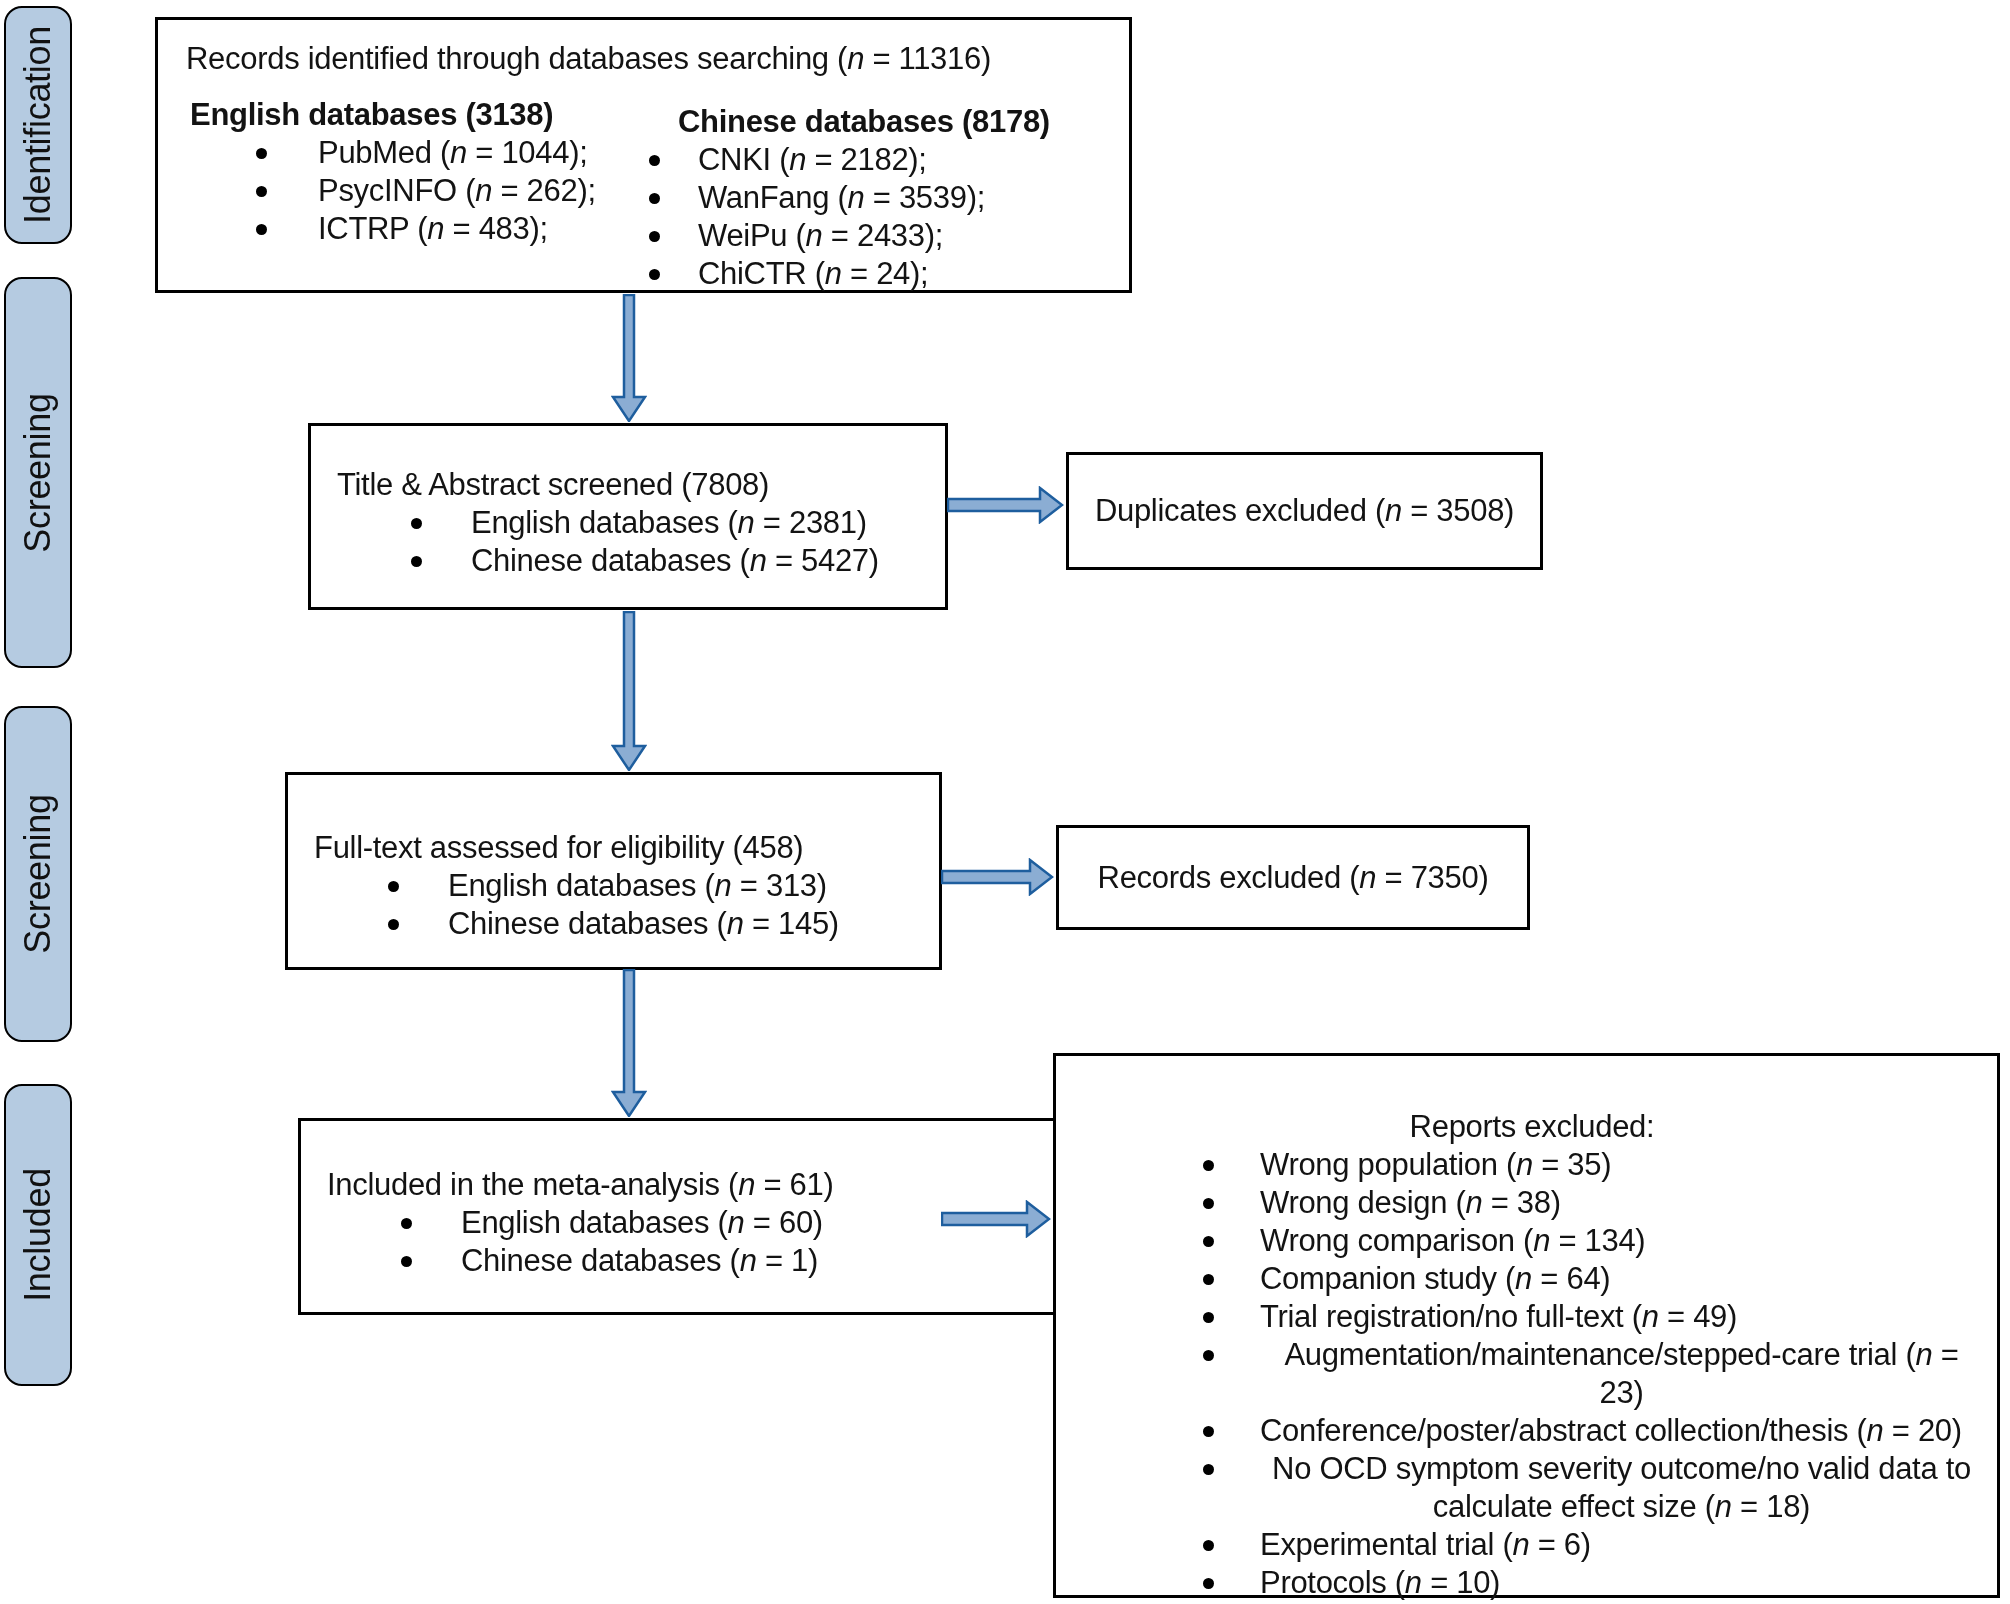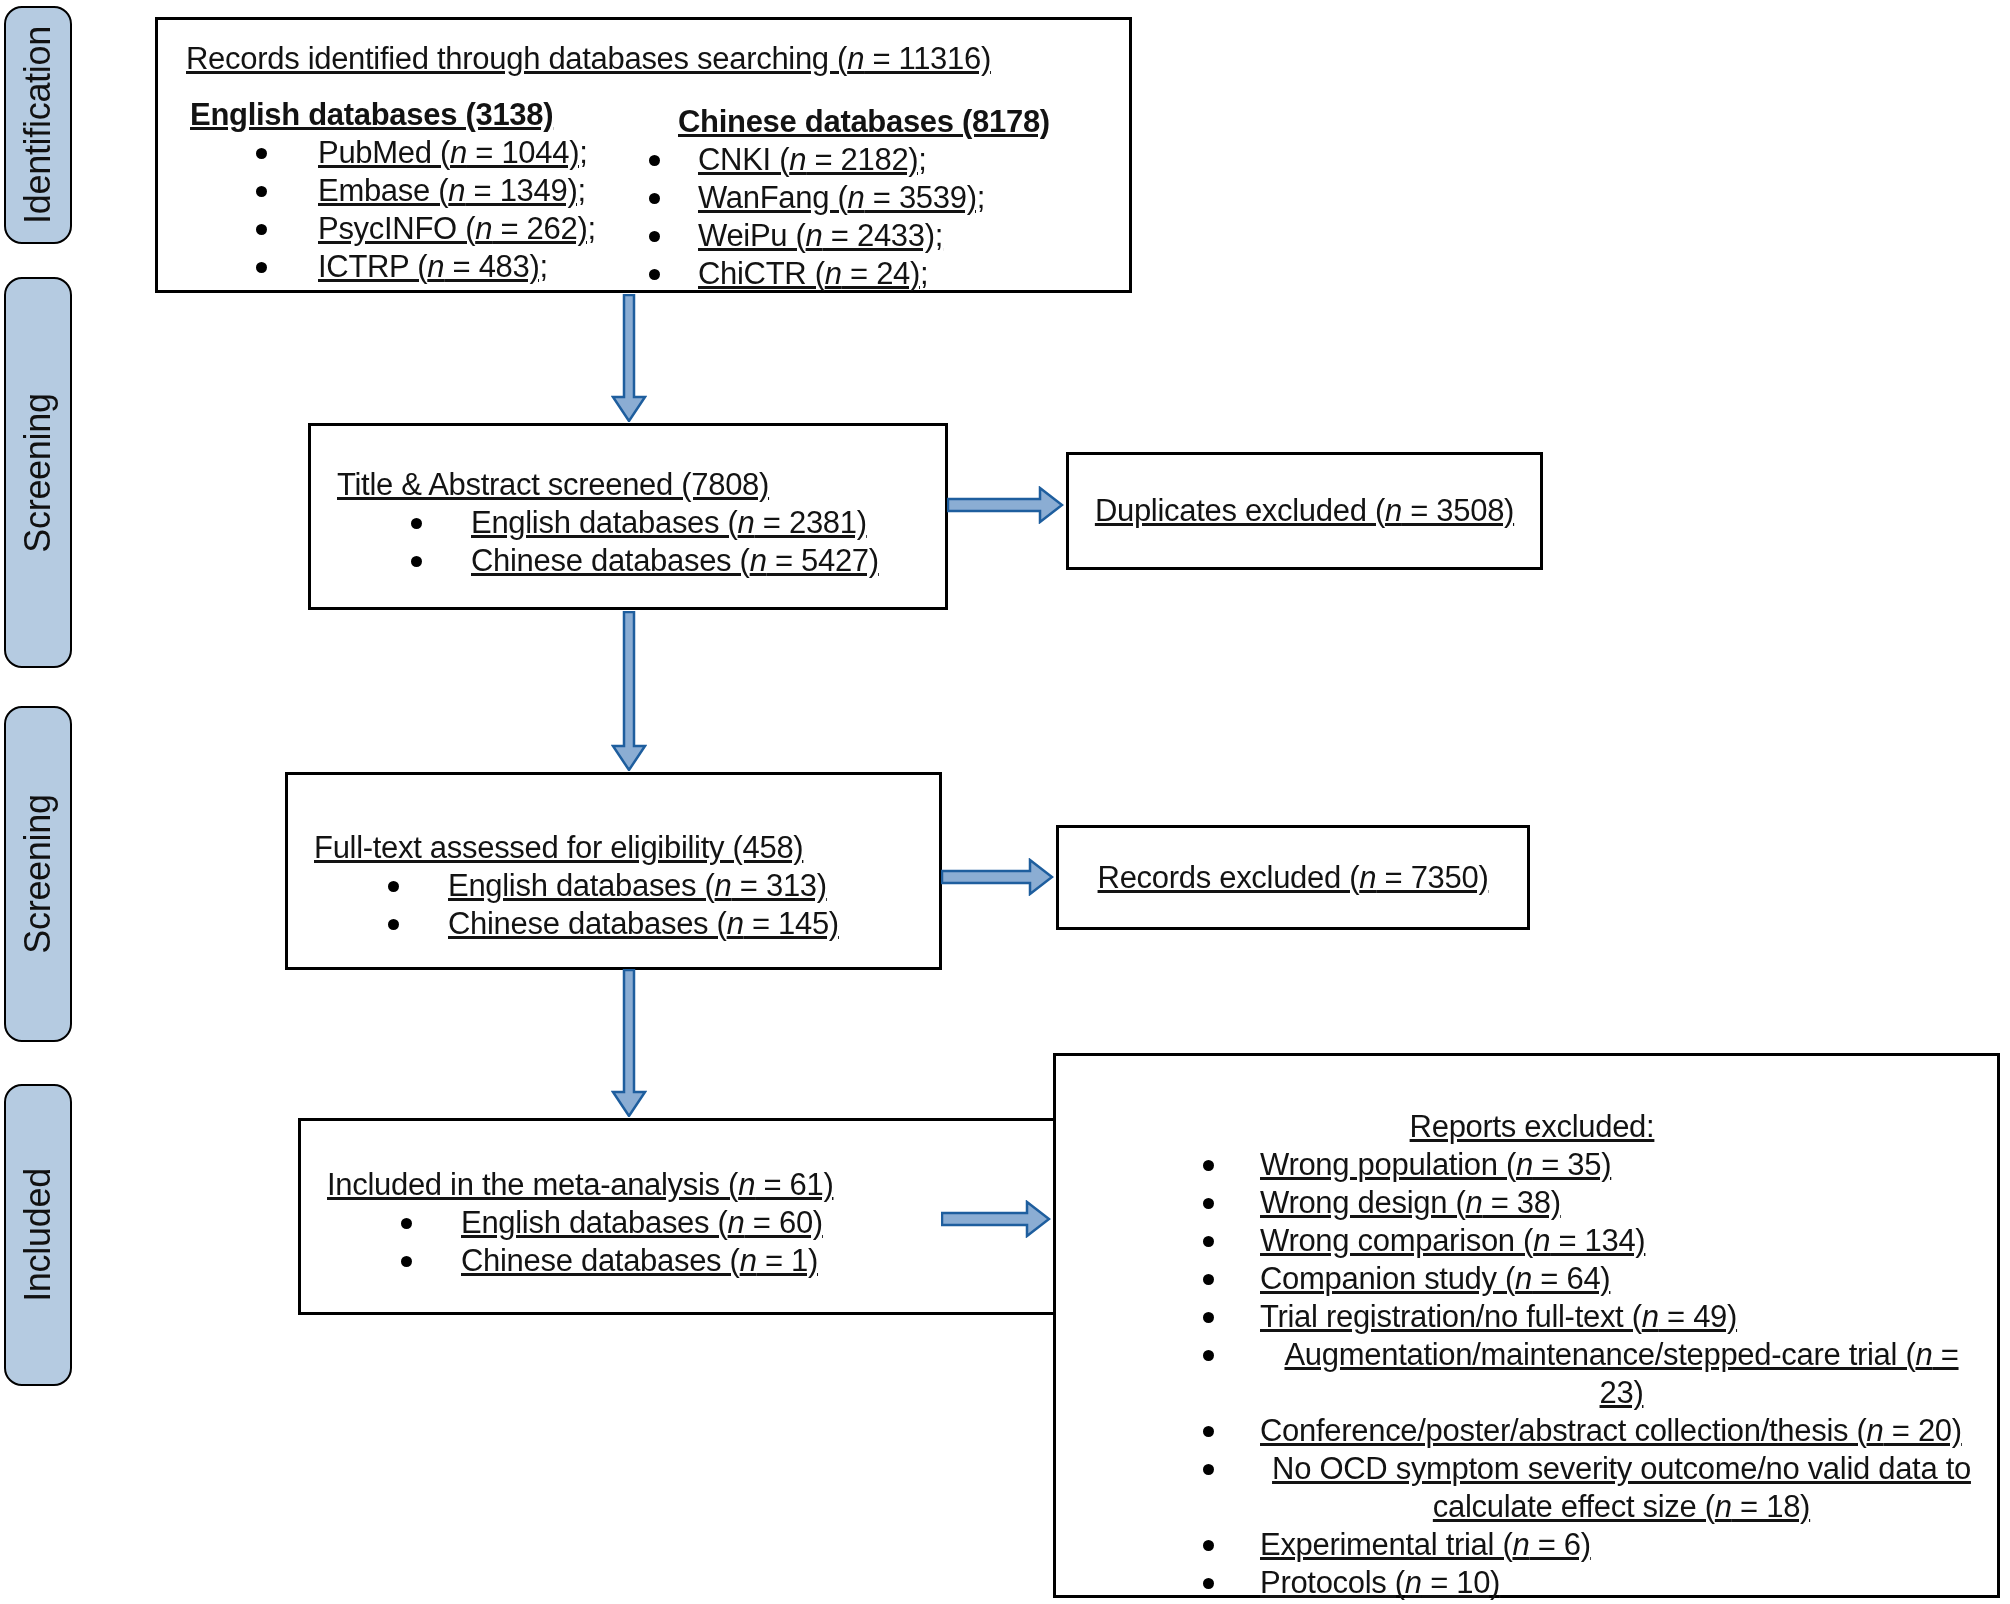--- a/index.html
+++ b/index.html
@@ -10,21 +10,21 @@
   .side{position:absolute;left:4px;width:68px;background:var(--sidebar-fill);border:2.5px solid var(--box-border);
         border-radius:18px;display:flex;align-items:center;justify-content:center;box-sizing:border-box;}
   .side span{transform:rotate(-90deg);white-space:nowrap;font-size:36px;letter-spacing:-0.3px;color:#111;}
   .side.s1{top:6px;height:238px;}
   .side.s2{top:277px;height:391px;}
   .side.s3{top:706px;height:336px;}
   .side.s4{top:1084px;height:302px;}
 
   
   .box{position:absolute;background:#fff;border:3px solid var(--box-border);box-sizing:border-box;}
-  .t{font-size:31px;letter-spacing:-0.3px;line-height:38px;text-decoration:underline;}
+  .t{font-size:31px;letter-spacing:-0.3px;line-height:38px;}
   i{font-style:italic;}
 
   .b1{left:155px;top:17px;width:977px;height:276px;}
   .b1-title{margin:20px 0 0 28px;}
   .b1-cols{position:absolute;left:0;top:76px;width:100%;}
   .col{position:absolute;top:0;}
   .col1{left:30px;width:470px;}
   .col2{left:488px;width:480px;}
   .hdr{font-weight:bold;}
   .col1 .hdr{margin-left:2px;}
@@ -79,24 +79,20 @@
     <div class="b1-cols">
       <div class="col col1">
         <div class="t fmt hdr">English databases (3138)</div>
         <ul class="blist t">
 
             <li>
               <span class="dot"></span>
               <span class="fmt">PubMed (<i>n</i> = 1044);</span>
             </li>
 
-            <li>
-              <span class="dot"></span>
-              <span class="fmt">Embase (<i>n</i> = 1349);</span>
-            </li>
 
             <li>
               <span class="dot"></span>
               <span class="fmt">PsycINFO (<i>n</i> = 262);</span>
             </li>
 
             <li>
               <span class="dot"></span>
               <span class="fmt">ICTRP (<i>n</i> = 483);</span>
             </li>

